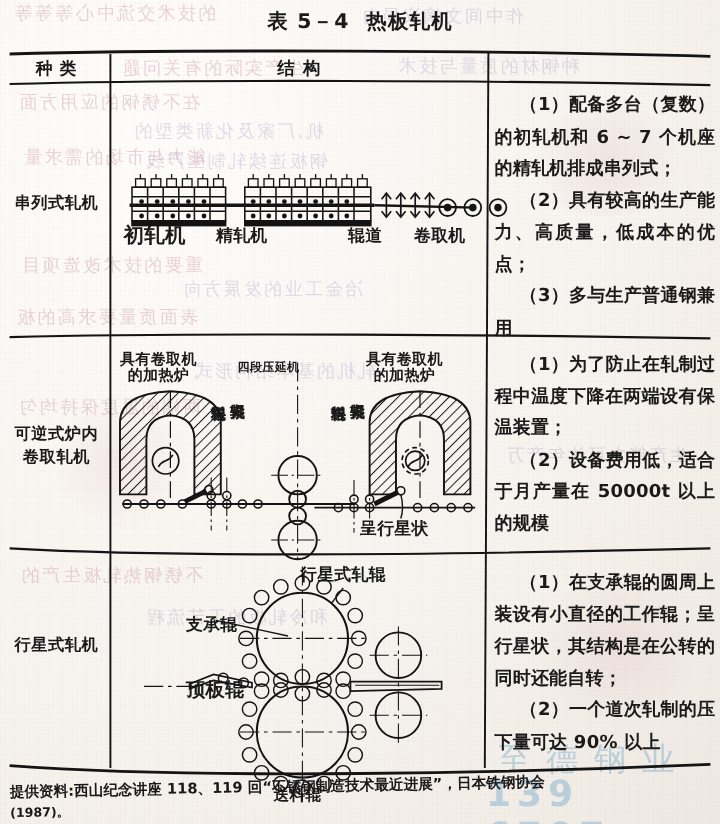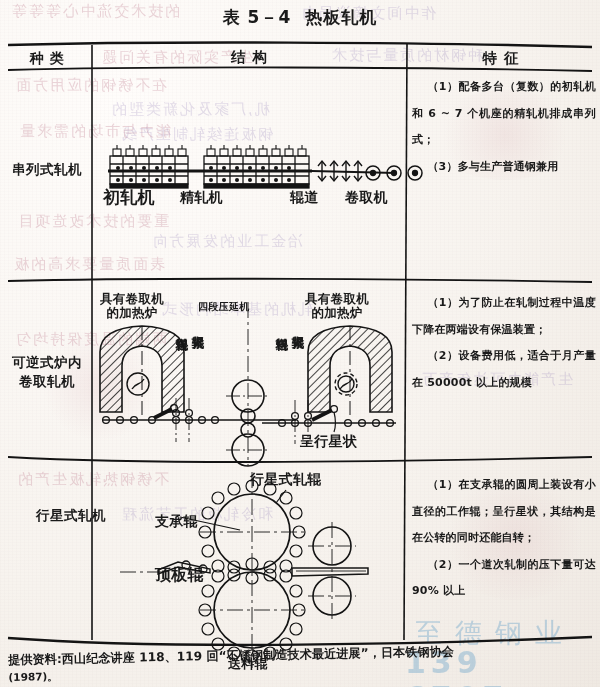--- a/index.html
+++ b/index.html
@@ -29,21 +29,21 @@
   #wm2{left:405px;top:645px;font-size:30px;letter-spacing:5px;font-weight:600;}
 
   
   #sheet{position:absolute;inset:0;}
   #title{position:absolute;left:0;right:0;top:6px;text-align:center;
       font-size:17px;font-weight:700;letter-spacing:1px;}
   #title .gap{display:inline-block;width:14px;}
 
   .cat{position:absolute;text-align:center;font-size:13.5px;line-height:19px;
       font-weight:600;letter-spacing:.5px;width:84px;left:5px;}
-  .feat{position:absolute;left:412px;width:184px;font-size:11px;
+  .feat{position:absolute;left:412px;width:184px;font-size:15px;
       line-height:26.5px;font-weight:600;letter-spacing:.2px;text-align:justify;}
   .feat p{margin:0;text-indent:1.4em;}
   .lbl{position:absolute;font-size:12.5px;font-weight:700;line-height:14px;
       letter-spacing:.3px;white-space:pre;}
   .lbl.vert{writing-mode:vertical-rl;letter-spacing:0;line-height:13px;white-space:normal;}
   #foot{position:absolute;left:8px;top:652px;width:586px;font-size:12.2px;
       line-height:17px;font-weight:600;transform:rotate(-1.1deg);transform-origin:0 0;}
   #foot .yr{font-size:10.5px;}
   svg{position:absolute;overflow:visible;}
   .st{fill:none;stroke:#141414;}
@@ -96,21 +96,20 @@
     <path class="st" d="M8,457 C170,466 430,461 592,457" stroke-width="1.8"></path>
 
     <path class="st" d="M8,638 C170,650 430,644 592,637" stroke-width="2.4"></path>
 
     <path class="st" d="M92,45 L92,640" stroke-width="1.6"></path>
     <path class="st" d="M407,44 L404,640" stroke-width="1.6"></path>
   </svg>
 
   <div class="cat" style="top:49px;font-size:14px;">种  类</div>
   <div style="position:absolute;left:92px;width:315px;top:48px;text-align:center;font-size:14.5px;font-weight:600;letter-spacing:1px;">结    构</div>
-  <div style="position:absolute;left:407px;width:188px;top:49px;text-align:center;font-size:14.5px;font-weight:600;letter-spacing:1px;">特    征</div>
 
   <div class="cat" style="top:160px;">串列式轧机</div>
 
   <svg width="310" height="70" style="left:96px;top:140px">
 
     <g class="st" stroke-width="1.3">
       <rect x="14" y="16" width="78" height="28"></rect>
       <line x1="14" y1="24" x2="92" y2="24"></line>
       <line x1="14" y1="36" x2="92" y2="36"></line>
       <line x1="27" y1="16" x2="27" y2="44"></line>
@@ -223,20 +222,21 @@
     </g>
   </svg>
 
   <div class="lbl" style="left:103px;top:190px;font-size:17px;">初轧机</div>
   <div class="lbl" style="left:180px;top:190px;font-size:14px;">精轧机</div>
   <div class="lbl" style="left:290px;top:190px;font-size:14px;">辊道</div>
   <div class="lbl" style="left:345px;top:190px;font-size:14px;">卷取机</div>
 
   <div class="feat" style="top:74px;">
     <p>（1）配备多台（复数）的初轧机和 6 ~ 7 个机座的精轧机排成串列式；</p>
+    <p>（2）具有较高的生产能力、高质量，低成本的优点；</p>
     <p>（3）多与生产普通钢兼用</p>
   </div>
 
   <div class="cat" style="top:353px;white-space:pre-line;">可逆式炉内
 卷取轧机</div>
 
   <div class="lbl" style="left:100px;top:292px;text-align:center;">具有卷取机
 的加热炉</div>
   <div class="lbl" style="left:198px;top:300px;font-size:10px;">四段压延机</div>
   <div class="lbl" style="left:305px;top:292px;text-align:center;">具有卷取机
@@ -317,21 +317,21 @@
     </g>
 
     <path class="st" d="M238,92 C240,100 240,106 238,112" stroke-width="1.2"></path>
   </svg>
 
   <div class="feat" style="top:290px;">
     <p>（1）为了防止在轧制过程中温度下降在两端设有保温装置；</p>
     <p>（2）设备费用低，适合于月产量在 50000t 以上的规模</p>
   </div>
 
-  <div class="cat" style="top:506px;margin-left:24px;">行星式轧机</div>
+  <div class="cat" style="top:529px;">行星式轧机</div>
 
   <div class="lbl" style="left:250px;top:472px;font-size:14px;">行星式轧辊</div>
   <div class="lbl" style="left:155px;top:514px;font-size:14px;">支承辊</div>
   <div class="lbl" style="left:155px;top:568px;font-size:16px;">顶板辊</div>
   <div class="lbl" style="left:228px;top:613px;font-size:13px;margin-top:44px;">送料辊</div>
 
   <svg width="300" height="160" style="left:100px;top:470px">
 
     <g class="st" stroke-width="1.7">
       <circle cx="152" cy="62" r="38"></circle>

